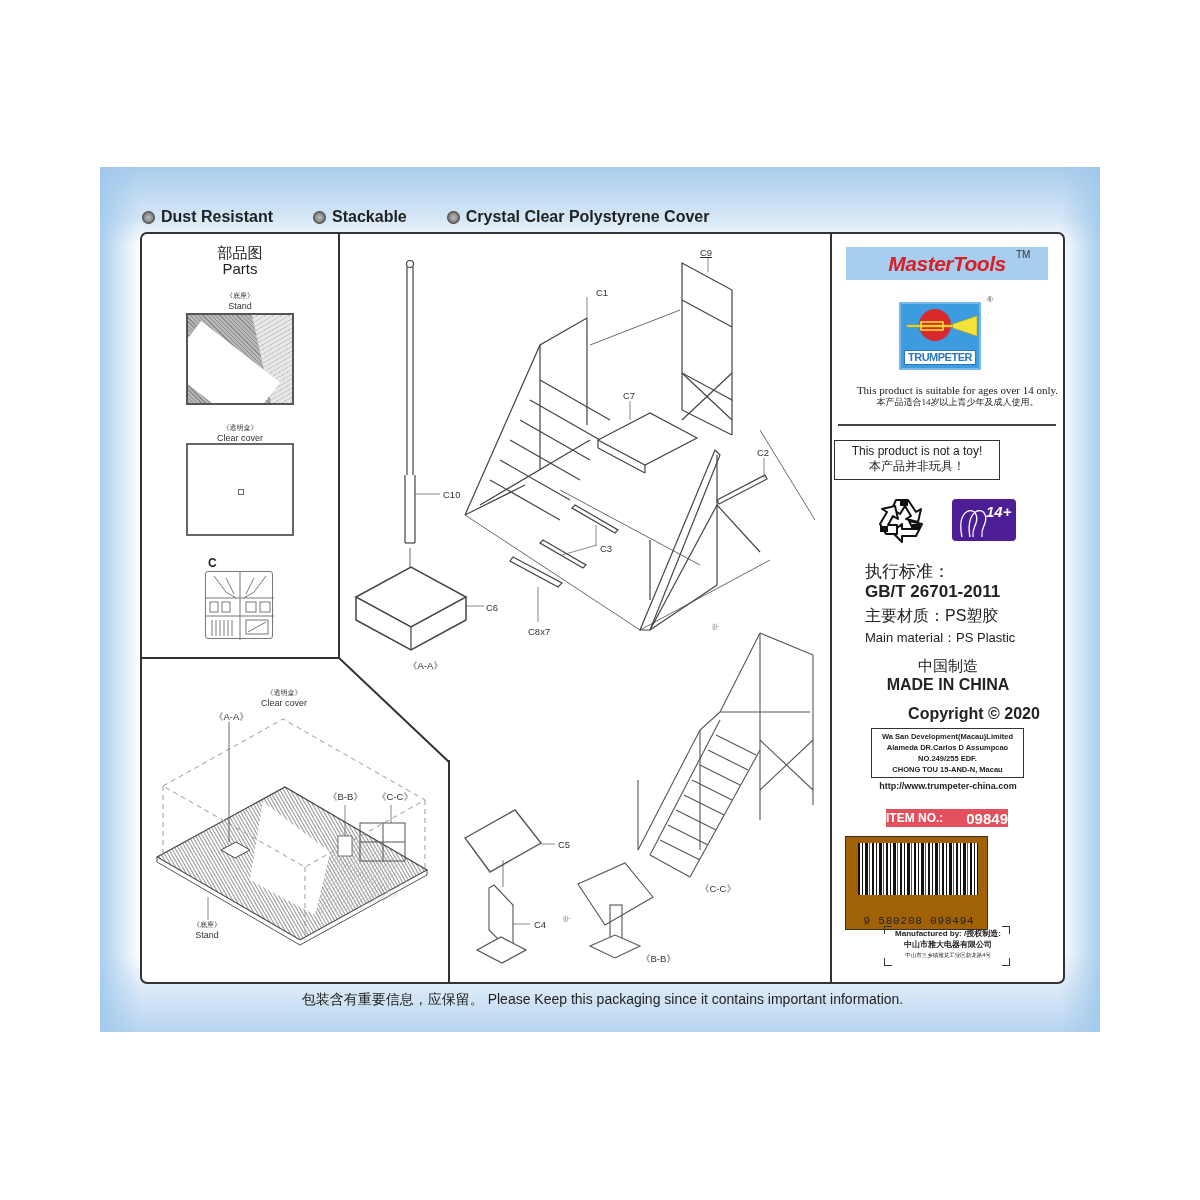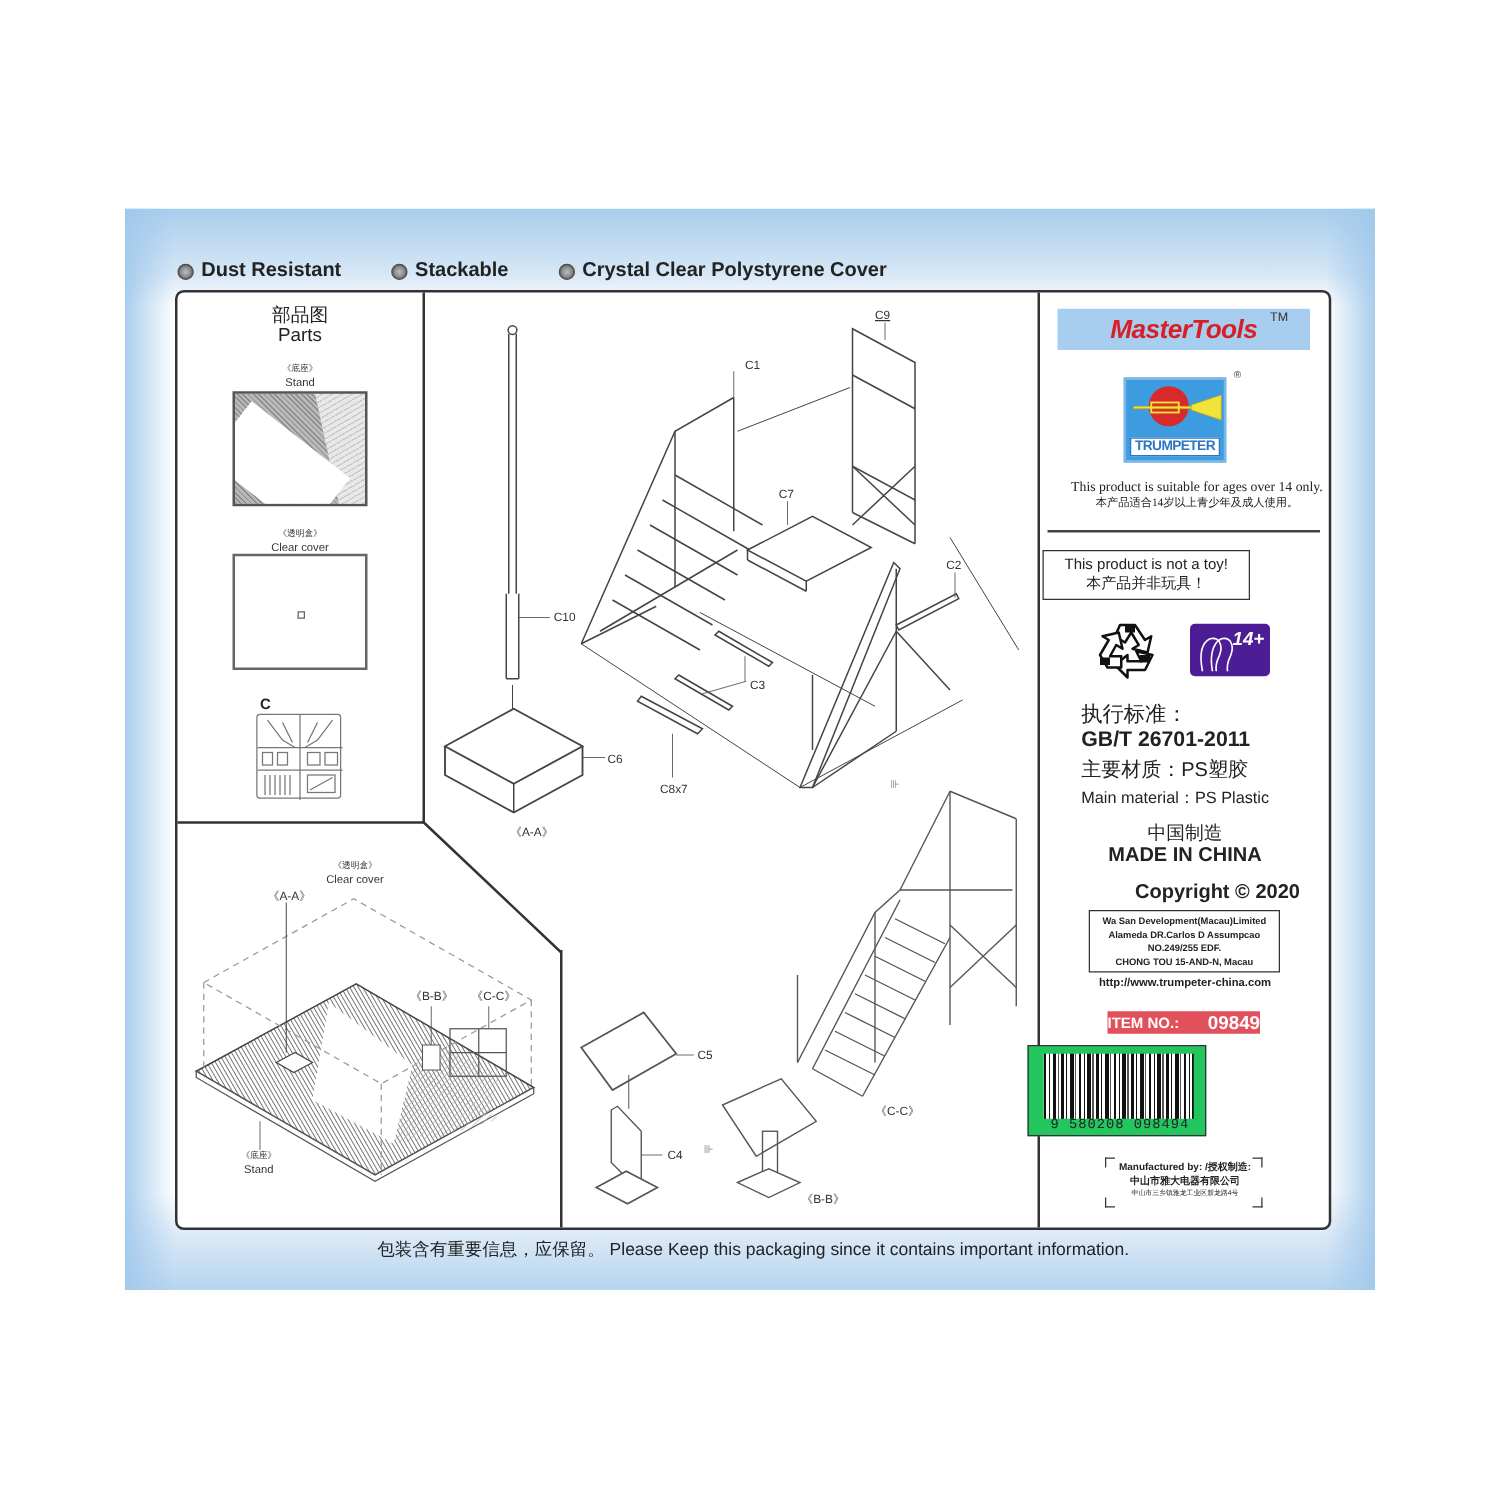--- a/index.html
+++ b/index.html
@@ -64,21 +64,21 @@
 
   .spec { position: absolute; left: 865px; width: 200px; white-space: nowrap; }
   .center-text { position: absolute; left: 832px; width: 232px; text-align: center; white-space: nowrap; }
 
   .address { position: absolute; left: 871px; top: 728px; width: 153px; height: 50px; border: 1.5px solid #333; text-align: center; font-size: 7.5px; font-weight: bold; line-height: 11px; padding-top: 2px; }
   .url { position: absolute; left: 832px; top: 781px; width: 232px; text-align: center; font-size: 9px; font-weight: bold; }
   .item { position: absolute; left: 886px; top: 809px; width: 122px; height: 18px; background: #e2505c; color: #fff; font-weight: bold; display: flex; align-items: center; justify-content: space-between; gap: 2px; }
   .item .k { font-size: 12px; }
   .item .v { font-size: 15px; }
 
-  .barcode { position: absolute; left: 822px; top: 836px; width: 143px; height: 73px; border: 1.5px solid #333; background: #22c55e; }
+  .barcode { position: absolute; left: 845px; top: 836px; width: 143px; height: 94px; border: 1.5px solid #333; background: #a16207; }
   .barcode .bars { position: absolute; left: 12px; top: 6px; width: 120px; height: 52px;
     background: repeating-linear-gradient(90deg, #111 0 2px, #fff 2px 4px, #111 4px 5px, #fff 5px 7px, #111 7px 10px, #fff 10px 11px, #555 11px 12px, #fff 12px 14px); }
   .barcode .digits { position: absolute; left: 6px; bottom: 2px; width: 134px; font-family: "Liberation Mono", monospace; font-size: 11px; letter-spacing: 0.8px; text-align: center; }
 
   .mfg { position: absolute; left: 886px; top: 928px; width: 124px; text-align: center; font-size: 8px; line-height: 11px; font-weight: bold; }
   .mfg .l3 { font-size: 5.5px; font-weight: normal; }
   .bracket { position: absolute; width: 8px; height: 8px; border-color: #333; border-style: solid; }
 
   .footer { position: absolute; left: 140px; top: 991px; width: 925px; text-align: center; font-size: 14px; color: #222; }
 

